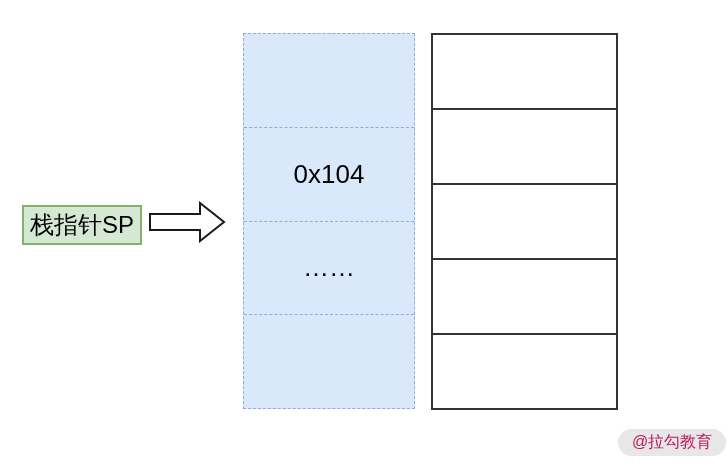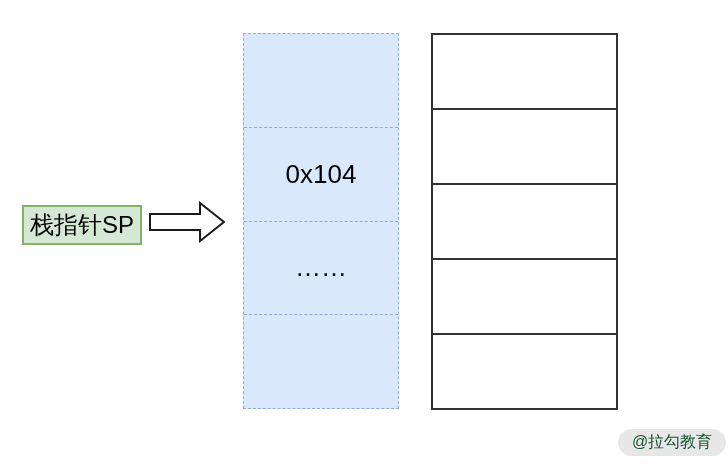--- a/index.html
+++ b/index.html
@@ -40,21 +40,21 @@
     top: 201px;
     width: 78px;
     height: 42px;
   }
 
   
   .address-column {
     position: absolute;
     left: 243px;
     top: 33px;
-    width: 156px;
+    width: 172px;
     height: 376px;
     background: #dae8fc;
     border: 1px dashed #92abd5;
     display: flex;
     flex-direction: column;
   }
   .address-cell {
     flex: 1 1 0;
     border-bottom: 1px dashed #92abd5;
     display: flex;
@@ -86,21 +86,21 @@
 
   
   .watermark {
     position: absolute;
     left: 618px;
     top: 429px;
     width: 108px;
     height: 27px;
     background: #e7e7e7;
     border-radius: 14px;
-    color: #14532d;
+    color: #be185d;
     font-size: 16px;
     display: flex;
     align-items: center;
     justify-content: center;
     white-space: nowrap;
   }
 </style>
 </head>
 <body>
 

